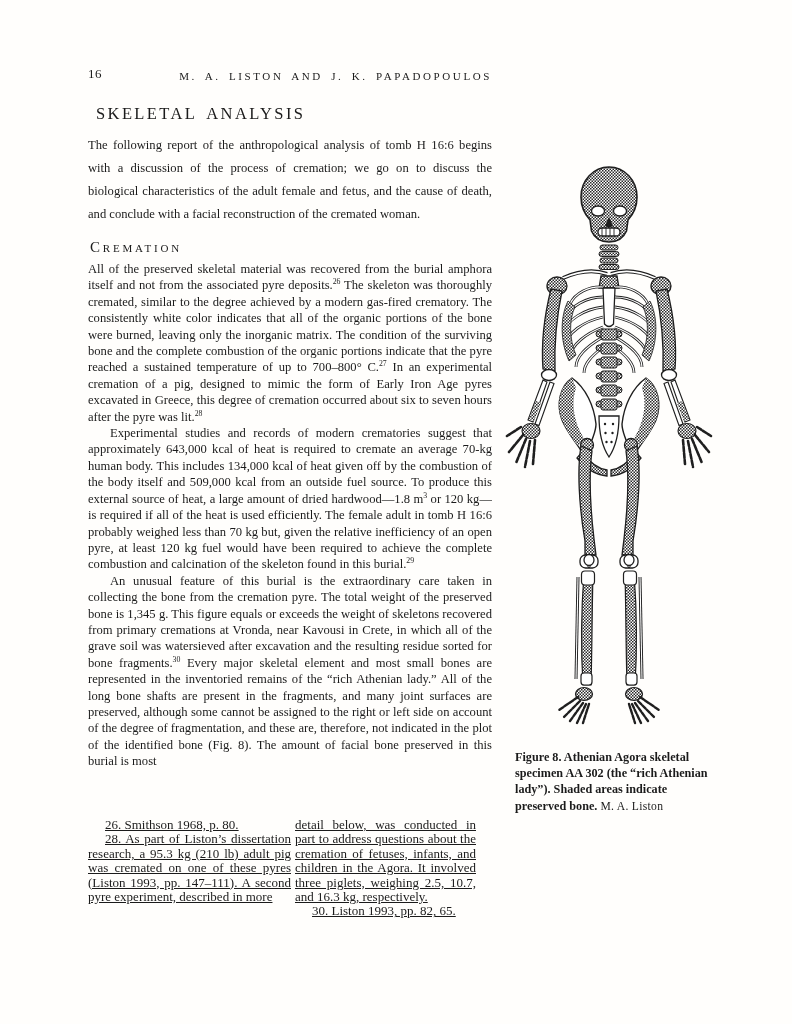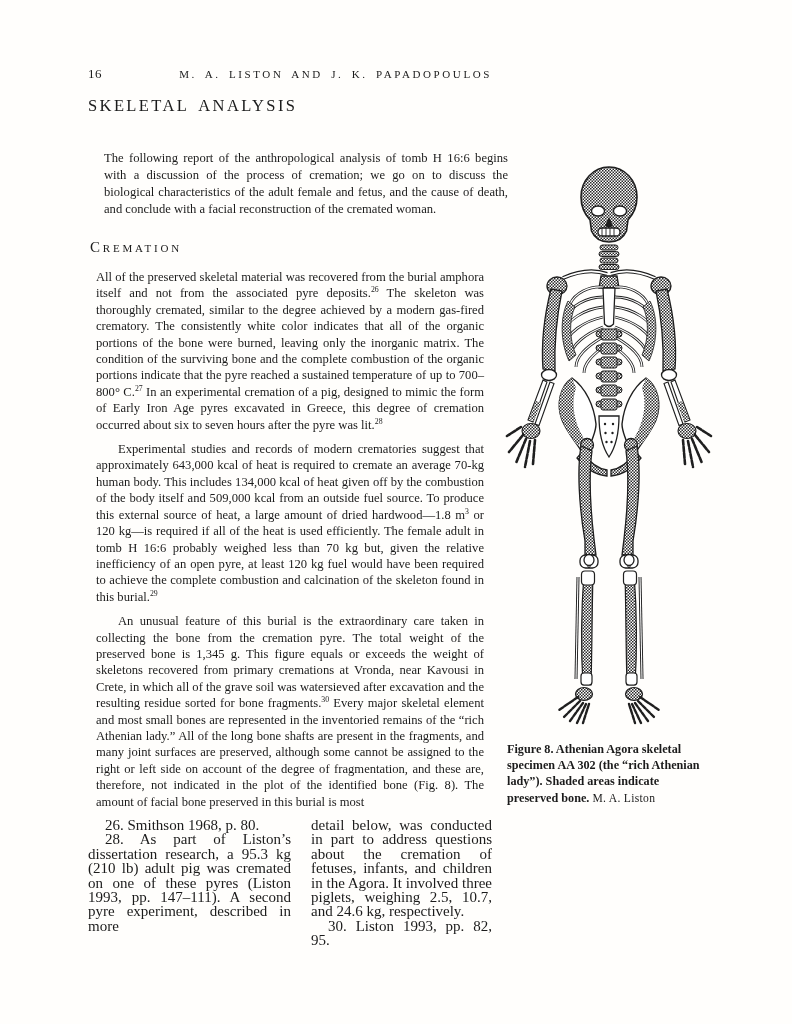--- a/index.html
+++ b/index.html
@@ -4,56 +4,56 @@
 <style>
   html,body{margin:0;padding:0;background:#e8e8e8;}
   .page{
     position:relative; width:792px; height:1024px; margin:0 auto;
     background:#fffefc; color:#1b1b1b;
     font-family:"Liberation Serif","DejaVu Serif",serif;
     overflow:hidden;
   }
   .running-row{
     position:absolute; left:88px; top:66px; width:404px;
-    display:flex; justify-content:space-between; align-items:center;
+    display:flex; justify-content:space-between; align-items:flex-end;
   }
   .page-number{font-size:13px; letter-spacing:0.5px;}
   .running-head{font-size:11px; letter-spacing:2.6px; word-spacing:3px;}
   .section-title{
-    position:absolute; left:88px; top:96px; margin:0;
+    position:absolute; left:88px; top:96px; margin:8px;
     font-size:16.5px; font-weight:400; letter-spacing:2.4px; word-spacing:4px;
   }
   .intro{
-    position:absolute; left:88px; top:134px; width:404px; margin:16px;
-    font-size:12.6px; line-height:17px; text-align:justify;
+    position:absolute; left:88px; top:134px; width:404px; margin:0;
+    font-size:12.6px; line-height:23px; text-align:justify;
   }
   .subsection-title{
     position:absolute; left:88px; top:237px; margin:2px;
     font-size:15px; font-weight:400; font-variant-caps:small-caps;
     letter-spacing:2.8px;
   }
   .body-col{
     position:absolute; left:88px; top:261px; width:404px; height:556px;
     font-size:12.6px; line-height:16.4px; text-align:justify; overflow:hidden;
   }
-  .body-col p{margin:8px;}
+  .body-col p{margin:0;}
   .body-col p + p{text-indent:22px;}
   sup{font-size:0.62em; line-height:0; vertical-align:super;}
   .figure-wrap{
     position:absolute; left:497px; top:161px; width:230px; height:575px;
   }
   .figure-caption{
-    position:absolute; left:507px; top:741px; width:198px; margin:0;
+    position:absolute; left:507px; top:741px; width:198px; margin:8px;
     font-size:12.2px; line-height:16.2px; font-weight:bold; text-align:left;
   }
   .caption-credit{font-weight:normal; font-size:11.6px; letter-spacing:0.3px;}
   .footnotes{
     position:absolute; left:88px; top:818px; width:404px;
-    display:flex; gap:20px;
-    font-size:15px; line-height:14.4px;
+    display:flex; gap:4px;
+    font-size:13px; line-height:14.4px;text-decoration:underline;
   }
   .fn-col{text-align:justify;}
   .fn-col-left{width:203px; flex:0 0 203px;}
   .fn-col-right{width:181px; flex:0 0 181px;}
   .fn-col p{margin:0;}
   .fn-col p.indent{text-indent:17px;}
 </style>
 </head>
 <body>
 
@@ -249,18 +249,18 @@
   <p class="figure-caption">
     <span>Figure 8. Athenian Agora skeletal specimen AA 302 (the “rich Athenian lady”). Shaded areas indicate preserved bone. </span><span class="caption-credit">M. A. Liston</span>
   </p>
 
   <div class="footnotes">
     <div class="fn-col fn-col-left">
       <p class="indent">26. Smithson 1968, p. 80.</p>
       <p class="indent">28. As part of Liston’s dissertation research, a 95.3 kg (210 lb) adult pig was cremated on one of these pyres (Liston 1993, pp. 147–111). A second pyre experiment, described in more</p>
     </div>
     <div class="fn-col fn-col-right">
-      <p>detail below, was conducted in part to address questions about the cremation of fetuses, infants, and children in the Agora. It involved three piglets, weighing 2.5, 10.7, and 24.6 kg, respectively.</p>
-      <p class="indent">30. Liston 1993, pp. 82, 95.</p>
+      <p>detail below, was conducted in part to address questions about the cremation of fetuses, infants, and children in the Agora. It involved three piglets, weighing 2.5, 10.7, and 16.3 kg, respectively.</p>
+      <p class="indent">30. Liston 1993, pp. 82, 65.</p>
     </div>
   </div>
 
 </div>
 
 </body></html>

